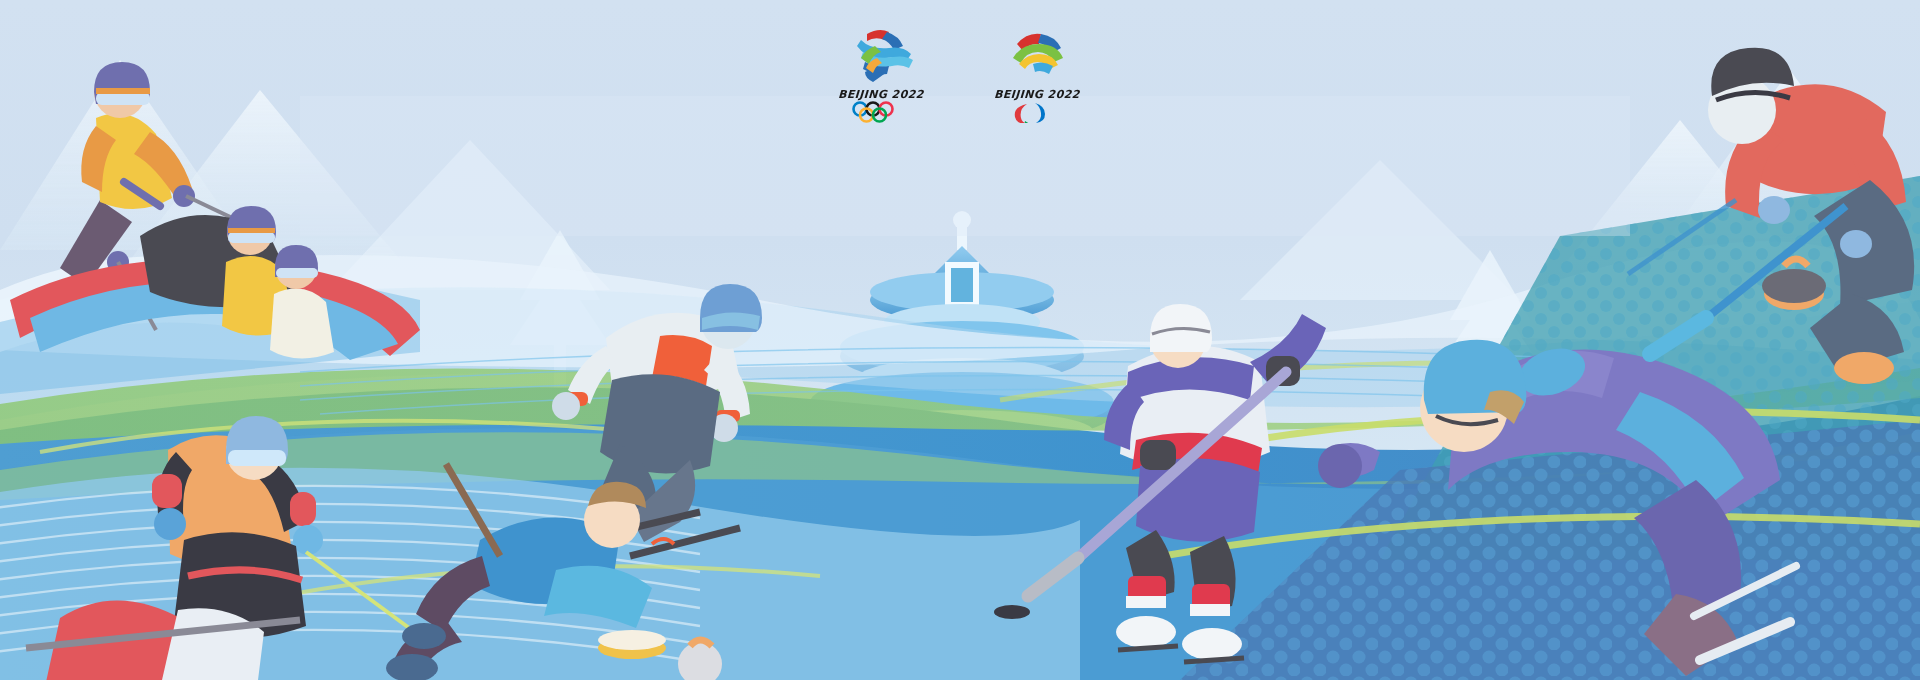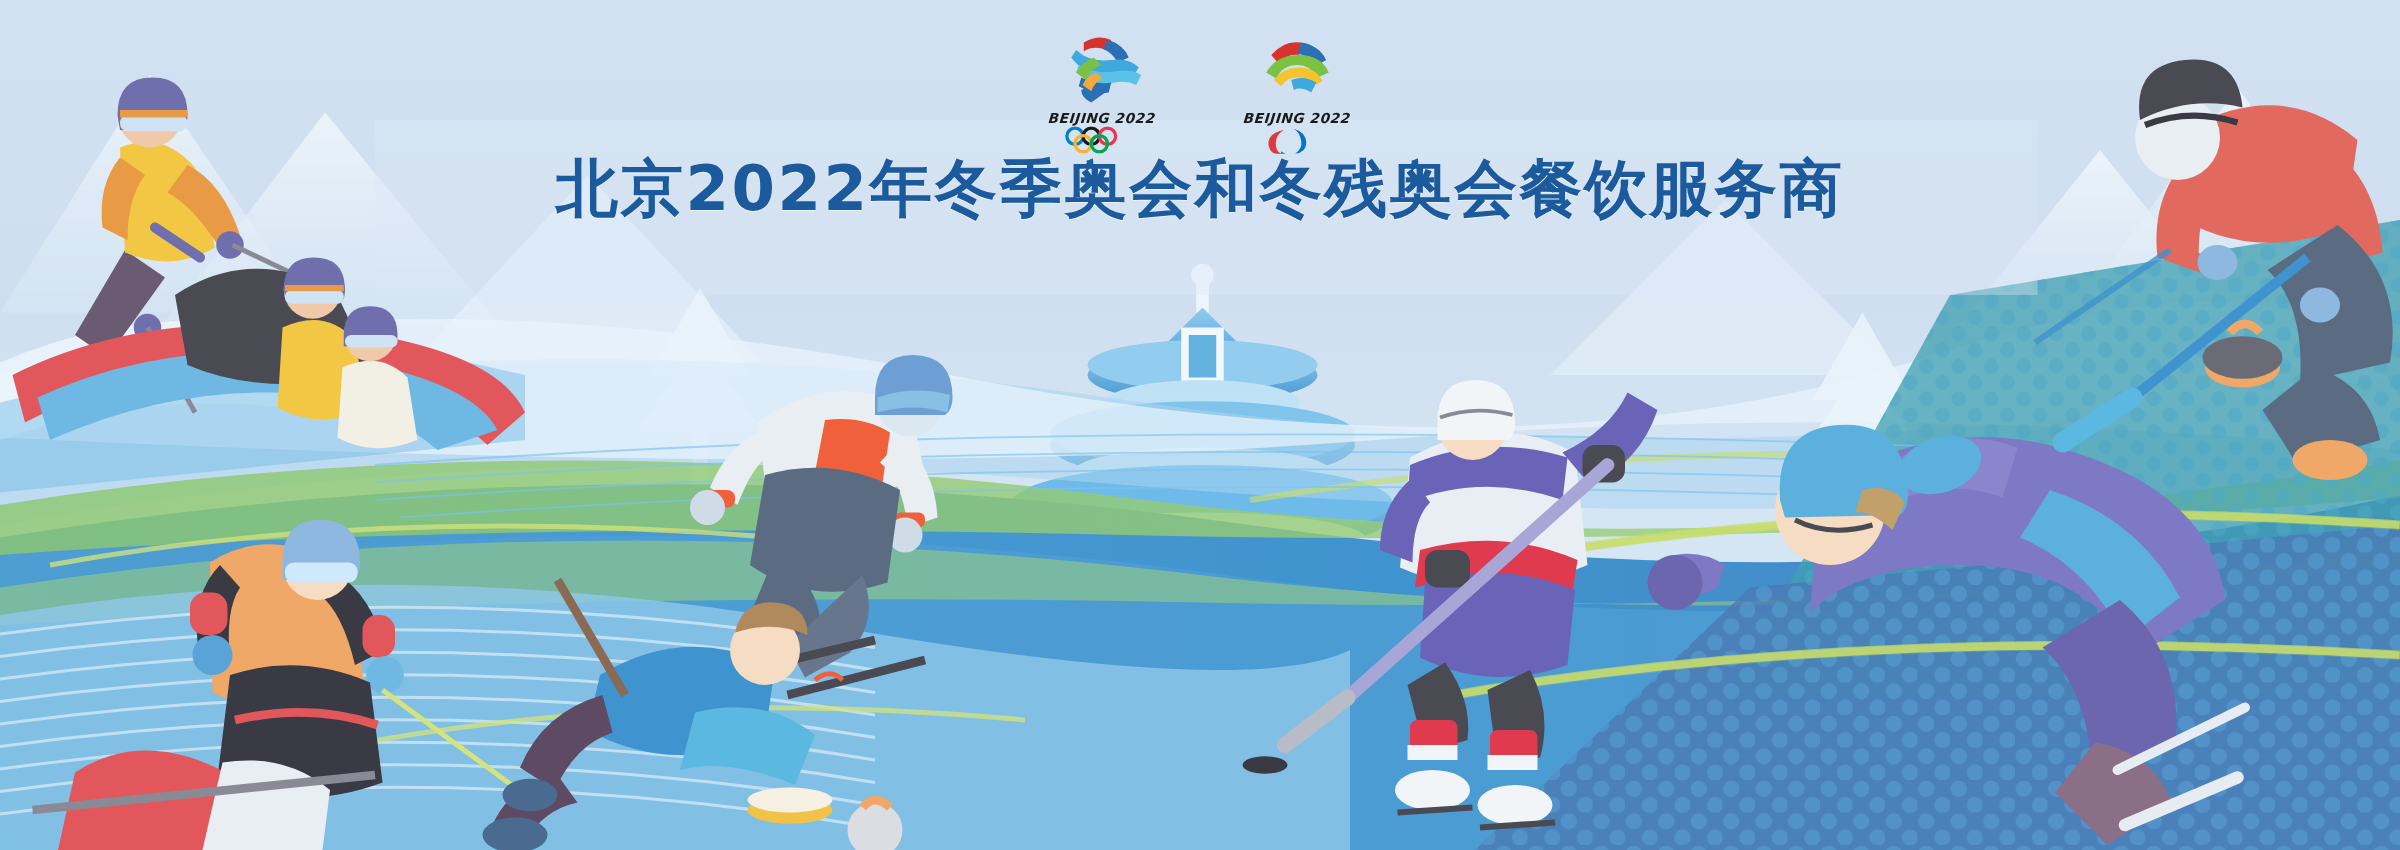--- a/index.html
+++ b/index.html
@@ -371,17 +371,14 @@
       <div class="wordmark">BEIJING 2022</div>
       <svg width="50" height="22" viewBox="0 0 50 22">
         <path d="M14 3 q-8 5 -6 14 q1 5 6 5 q-10 2 -12 -6 q-2 -10 12 -13 z" fill="#e03a3e"></path>
         <path d="M22 2 q10 3 10 11 q0 8 -9 9 q6 -4 5 -10 q-1 -7 -6 -10 z" fill="#0075c9"></path>
         <path d="M12 20 q8 6 18 2 q-6 6 -14 4 q-5 -2 -4 -6 z" fill="#00a651"></path>
       </svg>
     </div>
 
   </div>
 
-  <div class="title-wrap">
-    <span class="title">北京2022年冬季奥会和冬残奥会餐饮服务商</span>
-  </div>
 
 </div>
 
 </body></html>

